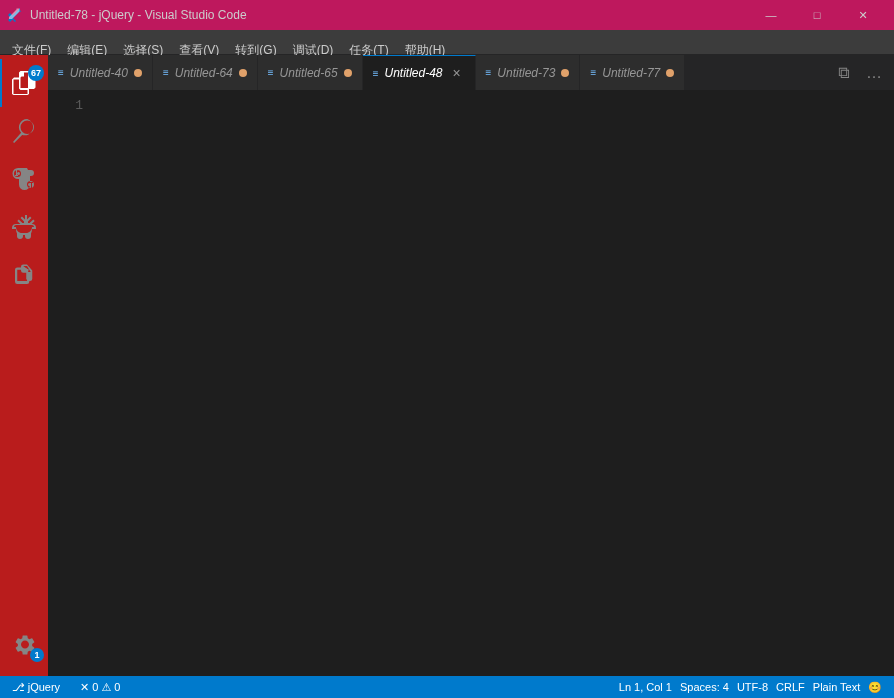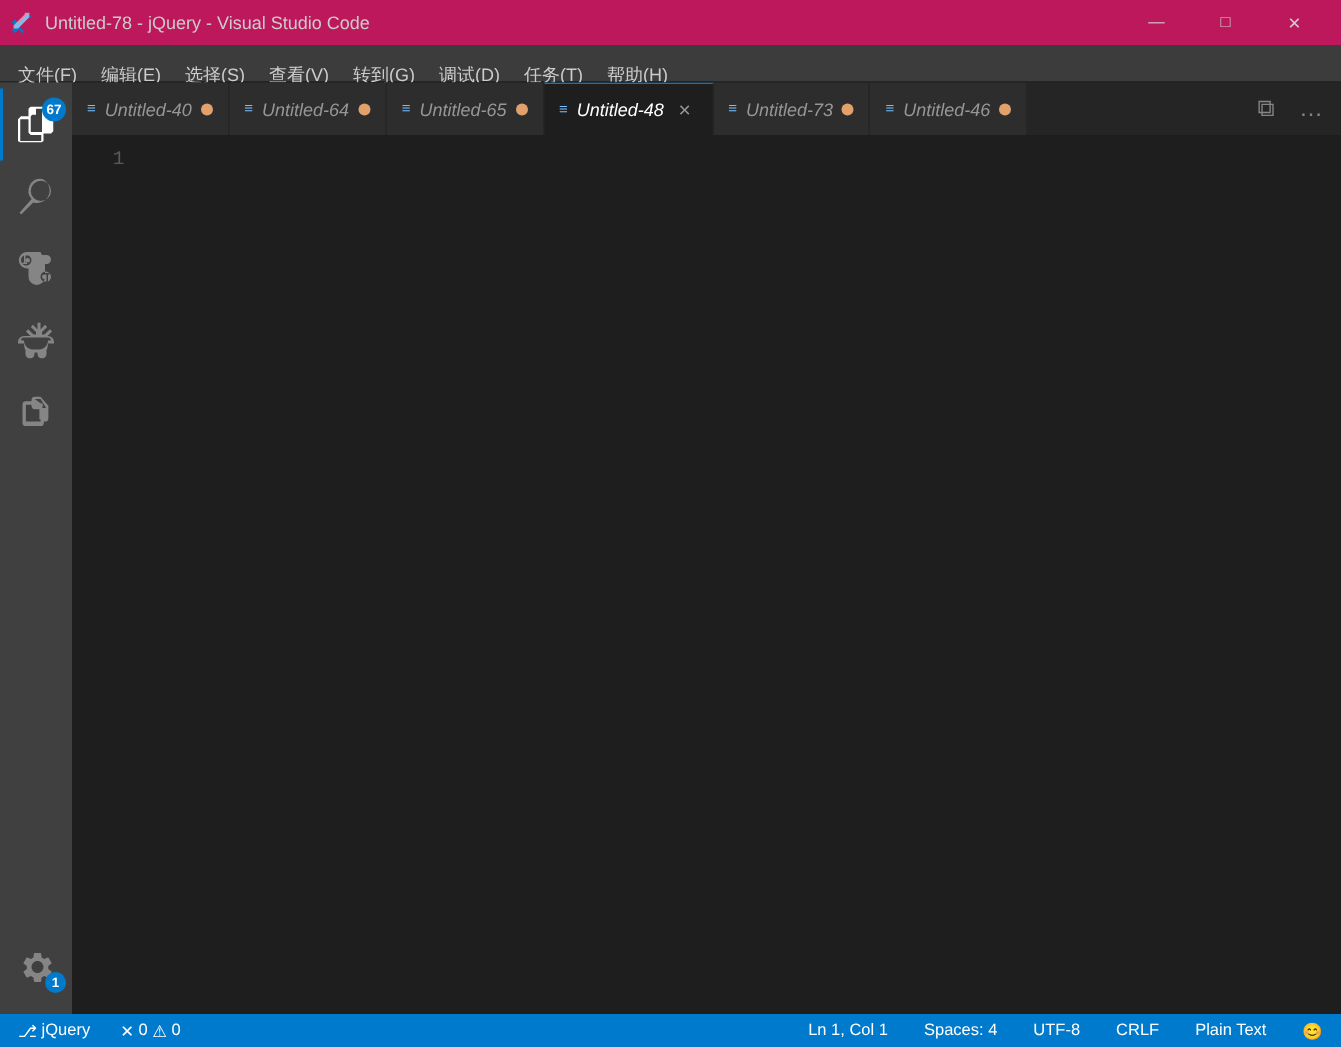--- a/index.html
+++ b/index.html
@@ -76,21 +76,21 @@
 
     
     #main {
       display: flex;
       height: calc(698px - 30px - 25px - 22px);
     }
 
     
     #activity-bar {
       width: 48px;
-      background: #404040;
+      background: #b91c1c;
       display: flex;
       flex-direction: column;
       align-items: flex-start;
       padding-top: 4px;
       gap: 0;
     }
     .activity-item {
       width: 48px;
       height: 48px;
       display: flex;
@@ -263,21 +263,21 @@
       display: flex;
       align-items: center;
       gap: 3px;
       cursor: pointer;
       padding: 0 4px;
       height: 100%;
     }
     .status-right {
       margin-left: auto;
       display: flex;
-      gap: 16px;
+      gap: 0;
     }
   </style>
 </head>
 <body>
 
 <div id="title-bar">
   <div id="title-bar-left">
     <div id="title-bar-icon">
       <svg width="16" height="16" viewBox="0 0 16 16">
         <path fill="#007acc" d="M12 1L4.5 8.5 2 6 0 8l2.5 2.5L0 13l2 2 2.5-2.5L7 15l1-1-3-3 7.5-7.5L14 5l-1-1-1 1V1h-1z"></path>
@@ -373,21 +373,21 @@
       </div>
 
       <div class="tab">
         <span class="tab-icon">≡</span>
         <span class="tab-label">Untitled-73</span>
         <span class="tab-dot"></span>
       </div>
 
       <div class="tab">
         <span class="tab-icon">≡</span>
-        <span class="tab-label">Untitled-46</span>
+        <span class="tab-label">Untitled-77</span>
         <span class="tab-dot"></span>
       </div>
 
       <div class="tabs-actions">
         <div class="tab-action-btn">⧉</div>
         <div class="tab-action-btn">…</div>
       </div>
     </div>
 
     <div id="editor-content">

